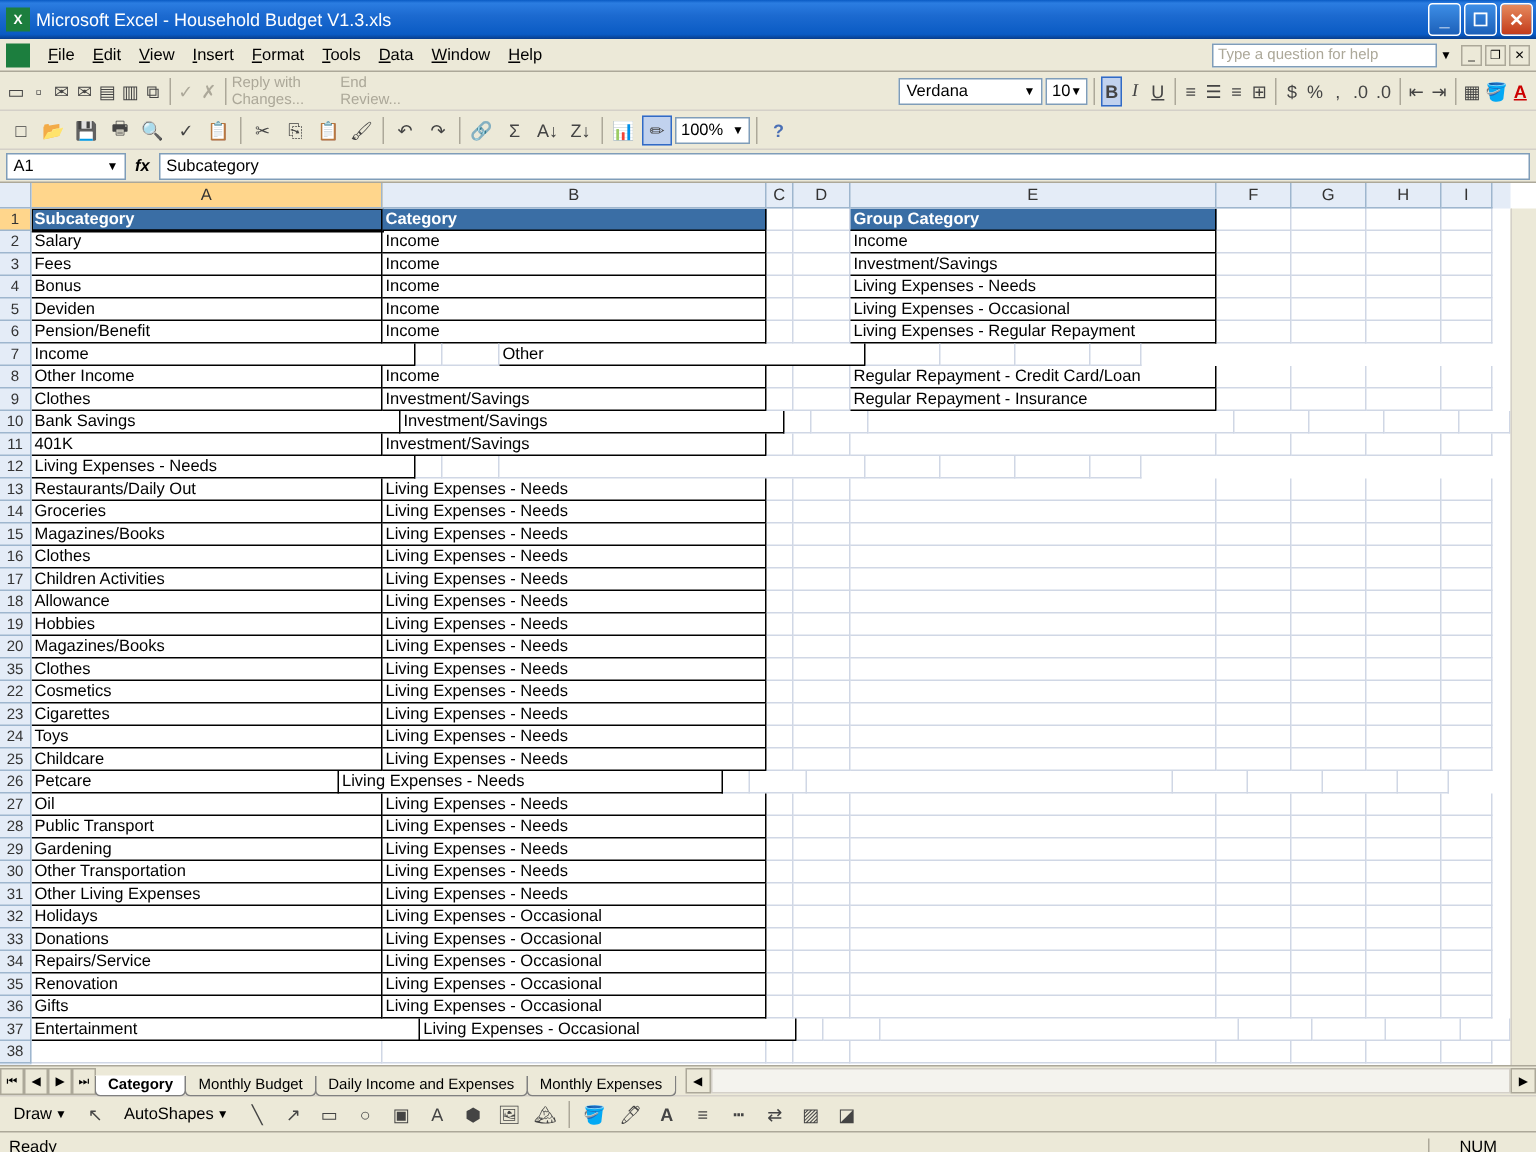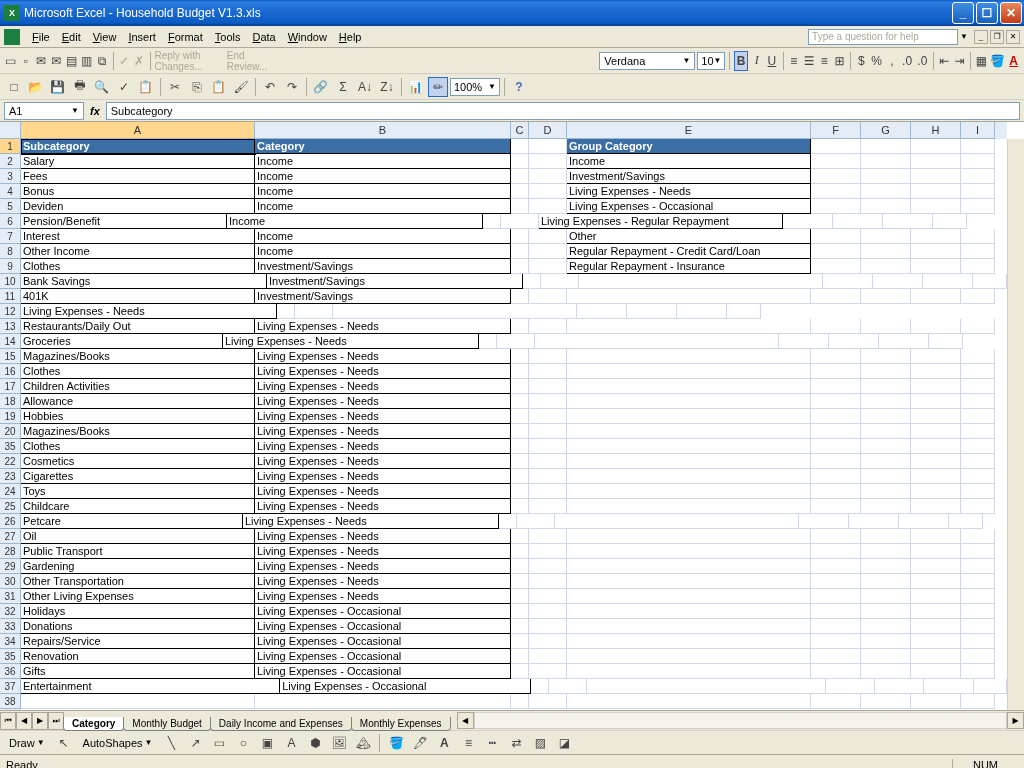--- a/index.html
+++ b/index.html
@@ -284,32 +284,31 @@
         <div class="cell dcell" style="width: 256px;">Income</div>
         <div class="cell" style="width: 18px;"></div>
         <div class="cell" style="width: 38px;"></div>
         <div class="cell dcell" style="width: 244px;">Living Expenses - Occasional</div>
         <div class="cell" style="width: 50px;"></div>
         <div class="cell" style="width: 50px;"></div>
         <div class="cell" style="width: 50px;"></div>
         <div class="cell" style="width: 34px;"></div>
       </div>
       <div class="row">
-        <div class="cell dcell" style="width: 206px;">Pension/Benefit</div>
+        <div class="cell dcell" style="width: 234px;">Pension/Benefit</div>
         <div class="cell dcell" style="width: 256px;">Income</div>
         <div class="cell" style="width: 18px;"></div>
         <div class="cell" style="width: 38px;"></div>
         <div class="cell dcell" style="width: 244px;">Living Expenses - Regular Repayment</div>
         <div class="cell" style="width: 50px;"></div>
         <div class="cell" style="width: 50px;"></div>
         <div class="cell" style="width: 50px;"></div>
         <div class="cell" style="width: 34px;"></div>
       </div>
       <div class="row">
-        <div class="cell dcell" style="width: 234px;">Interest</div>
         <div class="cell dcell" style="width: 256px;">Income</div>
         <div class="cell" style="width: 18px;"></div>
         <div class="cell" style="width: 38px;"></div>
         <div class="cell dcell" style="width: 244px;">Other</div>
         <div class="cell" style="width: 50px;"></div>
         <div class="cell" style="width: 50px;"></div>
         <div class="cell" style="width: 50px;"></div>
         <div class="cell" style="width: 34px;"></div>
       </div>
       <div class="row">
@@ -371,21 +370,21 @@
         <div class="cell dcell" style="width: 256px;">Living Expenses - Needs</div>
         <div class="cell" style="width: 18px;"></div>
         <div class="cell" style="width: 38px;"></div>
         <div class="cell" style="width: 244px;"></div>
         <div class="cell" style="width: 50px;"></div>
         <div class="cell" style="width: 50px;"></div>
         <div class="cell" style="width: 50px;"></div>
         <div class="cell" style="width: 34px;"></div>
       </div>
       <div class="row">
-        <div class="cell dcell" style="width: 202px;">Groceries</div>
+        <div class="cell dcell" style="width: 234px;">Groceries</div>
         <div class="cell dcell" style="width: 256px;">Living Expenses - Needs</div>
         <div class="cell" style="width: 18px;"></div>
         <div class="cell" style="width: 38px;"></div>
         <div class="cell" style="width: 244px;"></div>
         <div class="cell" style="width: 50px;"></div>
         <div class="cell" style="width: 50px;"></div>
         <div class="cell" style="width: 50px;"></div>
         <div class="cell" style="width: 34px;"></div>
       </div>
       <div class="row">
@@ -503,21 +502,21 @@
         <div class="cell dcell" style="width: 256px;">Living Expenses - Needs</div>
         <div class="cell" style="width: 18px;"></div>
         <div class="cell" style="width: 38px;"></div>
         <div class="cell" style="width: 244px;"></div>
         <div class="cell" style="width: 50px;"></div>
         <div class="cell" style="width: 50px;"></div>
         <div class="cell" style="width: 50px;"></div>
         <div class="cell" style="width: 34px;"></div>
       </div>
       <div class="row">
-        <div class="cell dcell" style="width: 222px;">Petcare</div>
+        <div class="cell dcell" style="width: 205px;">Petcare</div>
         <div class="cell dcell" style="width: 256px;">Living Expenses - Needs</div>
         <div class="cell" style="width: 18px;"></div>
         <div class="cell" style="width: 38px;"></div>
         <div class="cell" style="width: 244px;"></div>
         <div class="cell" style="width: 50px;"></div>
         <div class="cell" style="width: 50px;"></div>
         <div class="cell" style="width: 50px;"></div>
         <div class="cell" style="width: 34px;"></div>
       </div>
       <div class="row">

